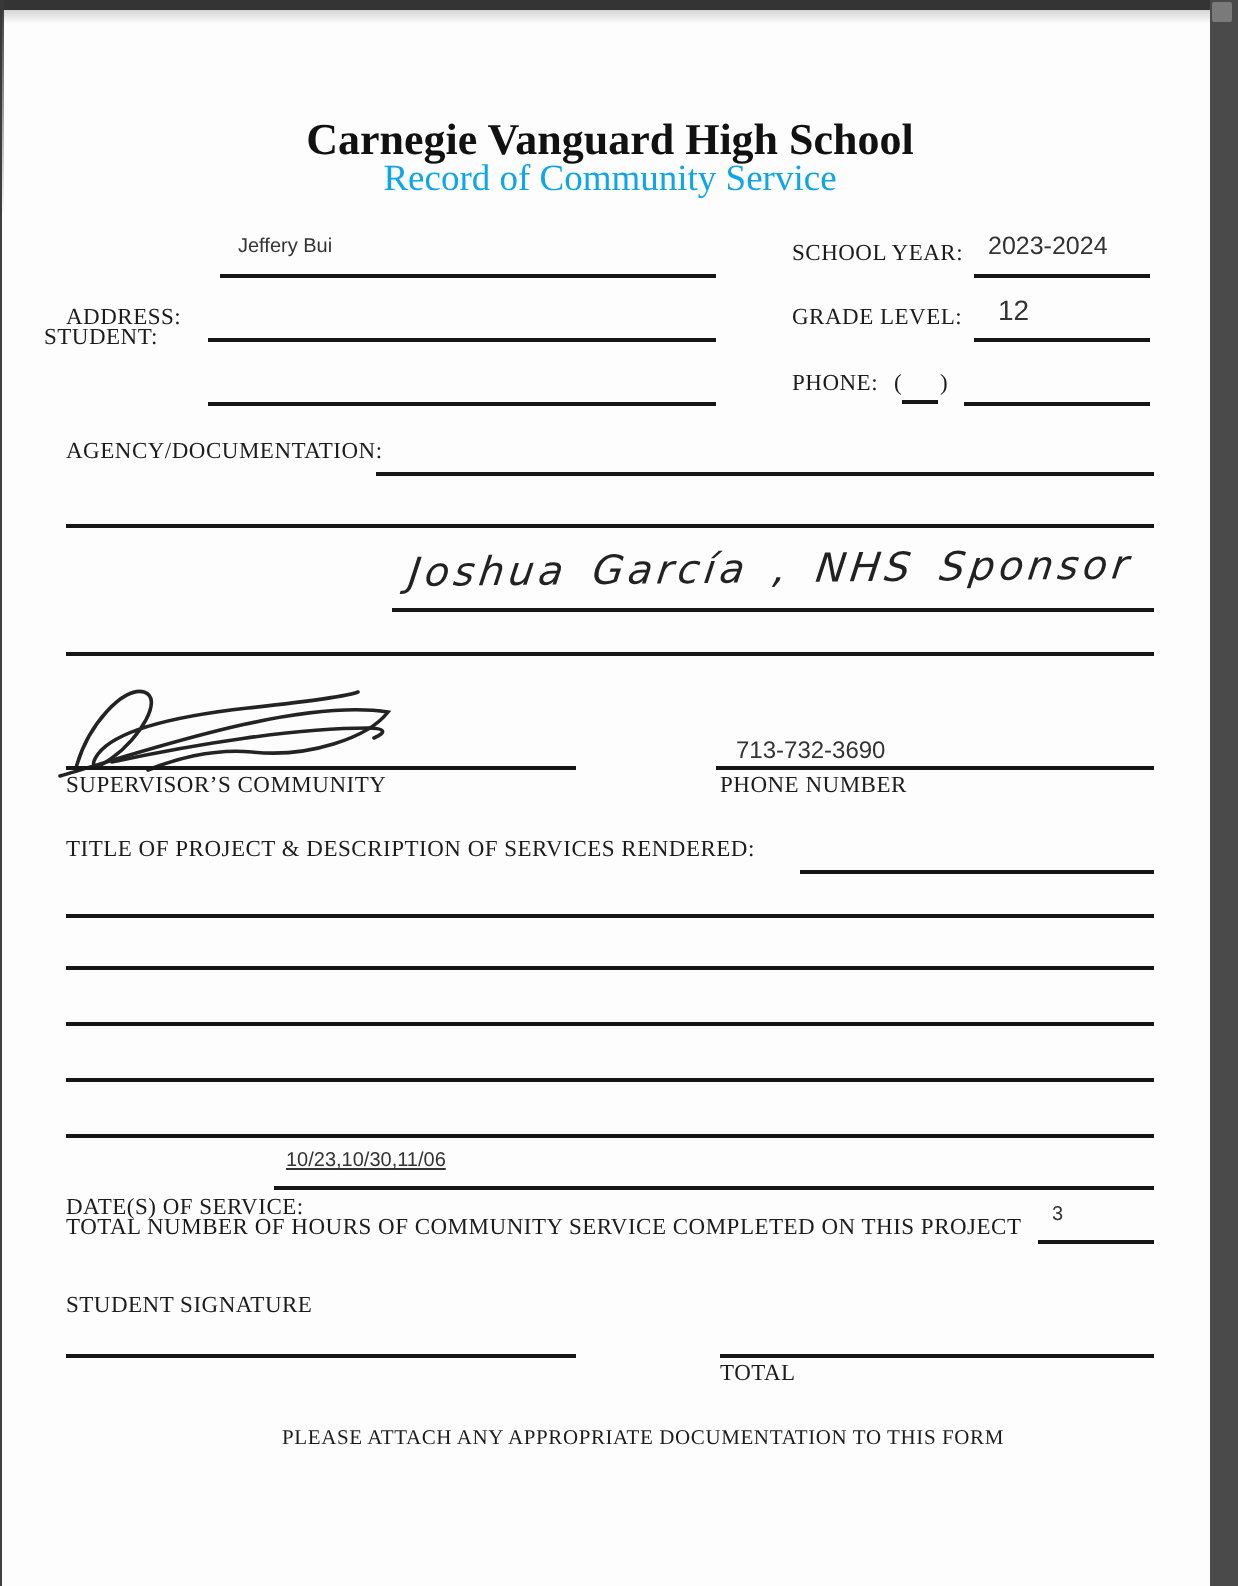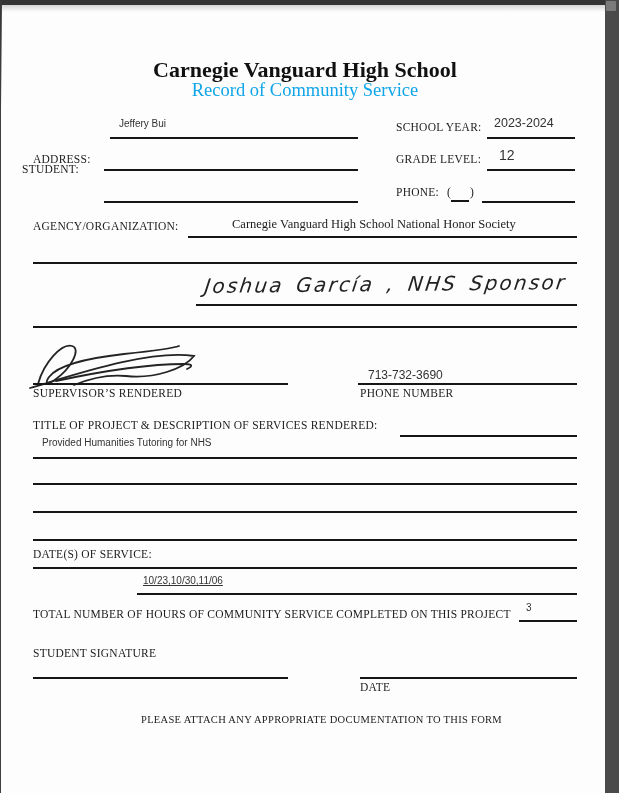--- a/index.html
+++ b/index.html
@@ -52,68 +52,66 @@
   <div class="rule" style="left:487px;top:169px;width:88px;"></div>
 
   <div class="rule" style="left:104px;top:201px;width:254px;"></div>
 
   <span class="abs label" style="left:396px;top:186px;">PHONE:</span>
   <span class="abs label" style="left:447px;top:186px;">(</span>
   <div class="rule" style="left:451px;top:200px;width:18px;"></div>
   <span class="abs label" style="left:470px;top:186px;">)</span>
   <div class="rule" style="left:482px;top:201px;width:93px;"></div>
 
-  <span class="abs label" style="left:33px;top:220px;">AGENCY/ORGANIZATION:</span>
-  <span class="abs val-serif" style="left:232px;top:217px;">Carnegie Vanguard High School National Honor Society</span>
+  <span class="abs label" style="left:33px;top:220px;">AGENCY/DOCUMENTATION:</span>
   <div class="rule" style="left:188px;top:236px;width:389px;"></div>
 
   <div class="rule thick" style="left:33px;top:262px;width:544px;"></div>
 
   <span class="abs handwriting" style="left:203px;top:274px;">Joshua García , NHS Sponsor</span>
   <div class="rule" style="left:196px;top:304px;width:381px;"></div>
 
   <div class="rule thick" style="left:33px;top:326px;width:544px;"></div>
 
   <svg class="abs" style="left:26px;top:334px;" width="192" height="58" viewBox="0 0 192 58">
     <g fill="none" stroke="#232323" stroke-width="1.8" stroke-linecap="round">
       <path d="M12,50 C18,28 36,9 46,12 C56,15 44,35 30,45 C22,51 18,50 23,43 C32,31 62,24 98,20 C126,17 148,14 153,12"></path>
       <path d="M4,54 C42,43 122,15 168,22 C158,35 128,45 100,42 C80,40 60,46 48,51"></path>
       <path d="M30,47 C72,38 122,30 158,30 C166,30 168,32 161,35"></path>
     </g>
   </svg>
   <div class="rule" style="left:33px;top:383px;width:255px;"></div>
-  <span class="abs label" style="left:33px;top:387px;">SUPERVISOR’S RENDERED</span>
+  <span class="abs label" style="left:33px;top:387px;">SUPERVISOR’S COMMUNITY</span>
 
   <span class="abs val" style="left:368px;top:368px;font-size:12px;">713-732-3690</span>
   <div class="rule" style="left:358px;top:383px;width:219px;"></div>
   <span class="abs label" style="left:360px;top:387px;">PHONE NUMBER</span>
 
   <span class="abs label" style="left:33px;top:419px;">TITLE OF PROJECT &amp; DESCRIPTION OF SERVICES RENDERED:</span>
   <div class="rule" style="left:400px;top:435px;width:177px;"></div>
-  <span class="abs val" style="left:42px;top:437px;">Provided Humanities Tutoring for NHS</span>
 
   <div class="rule" style="left:33px;top:457px;width:544px;"></div>
   <div class="rule" style="left:33px;top:483px;width:544px;"></div>
   <div class="rule" style="left:33px;top:511px;width:544px;"></div>
   <div class="rule" style="left:33px;top:539px;width:544px;"></div>
   <div class="rule" style="left:33px;top:567px;width:544px;"></div>
 
-  <span class="abs label" style="left:33px;top:548px;">DATE(S) OF SERVICE:</span>
+  <span class="abs label" style="left:33px;top:598px;">DATE(S) OF SERVICE:</span>
   <span class="abs val" style="left:143px;top:575px;text-decoration:underline;">10/23,10/30,11/06</span>
   <div class="rule" style="left:137px;top:593px;width:440px;"></div>
 
   <span class="abs label" style="left:33px;top:608px;text-align:right;">TOTAL NUMBER OF HOURS OF COMMUNITY SERVICE COMPLETED ON THIS PROJECT</span>
   <span class="abs val" style="left:526px;top:602px;">3</span>
   <div class="rule" style="left:519px;top:620px;width:58px;"></div>
 
   <div class="rule" style="left:33px;top:677px;width:255px;"></div>
   <span class="abs label" style="left:33px;top:647px;">STUDENT SIGNATURE</span>
 
   <div class="rule" style="left:360px;top:677px;width:217px;"></div>
-  <span class="abs label" style="left:360px;top:681px;">DATE</span>
+  <span class="abs label" style="left:360px;top:681px;">TOTAL</span>
 
   <div class="abs footer-note" style="left:0;top:714px;width:603px;text-align:center;margin-left:20px;">PLEASE ATTACH ANY APPROPRIATE DOCUMENTATION TO THIS FORM</div>
 
   <div class="band-top"></div>
   <div class="band-top-shadow"></div>
   <div class="band-left"></div>
   <div class="band-right"></div>
   <div class="scroll-thumb"></div>
 </div>
 

